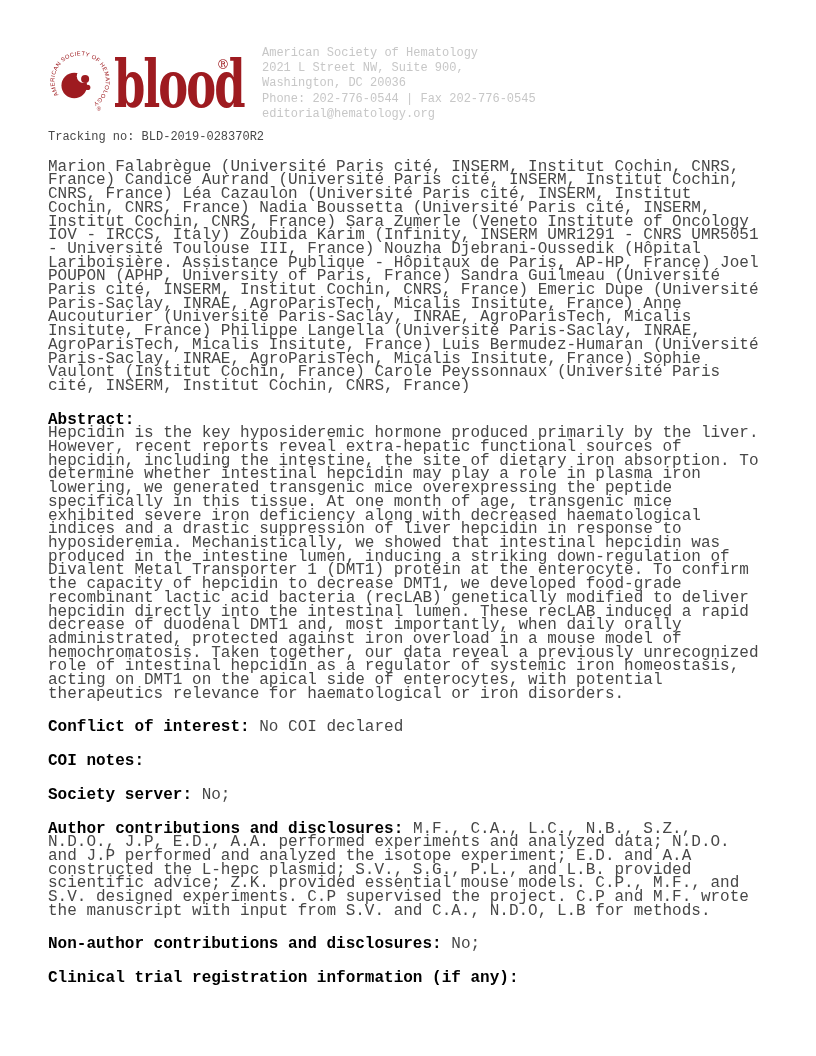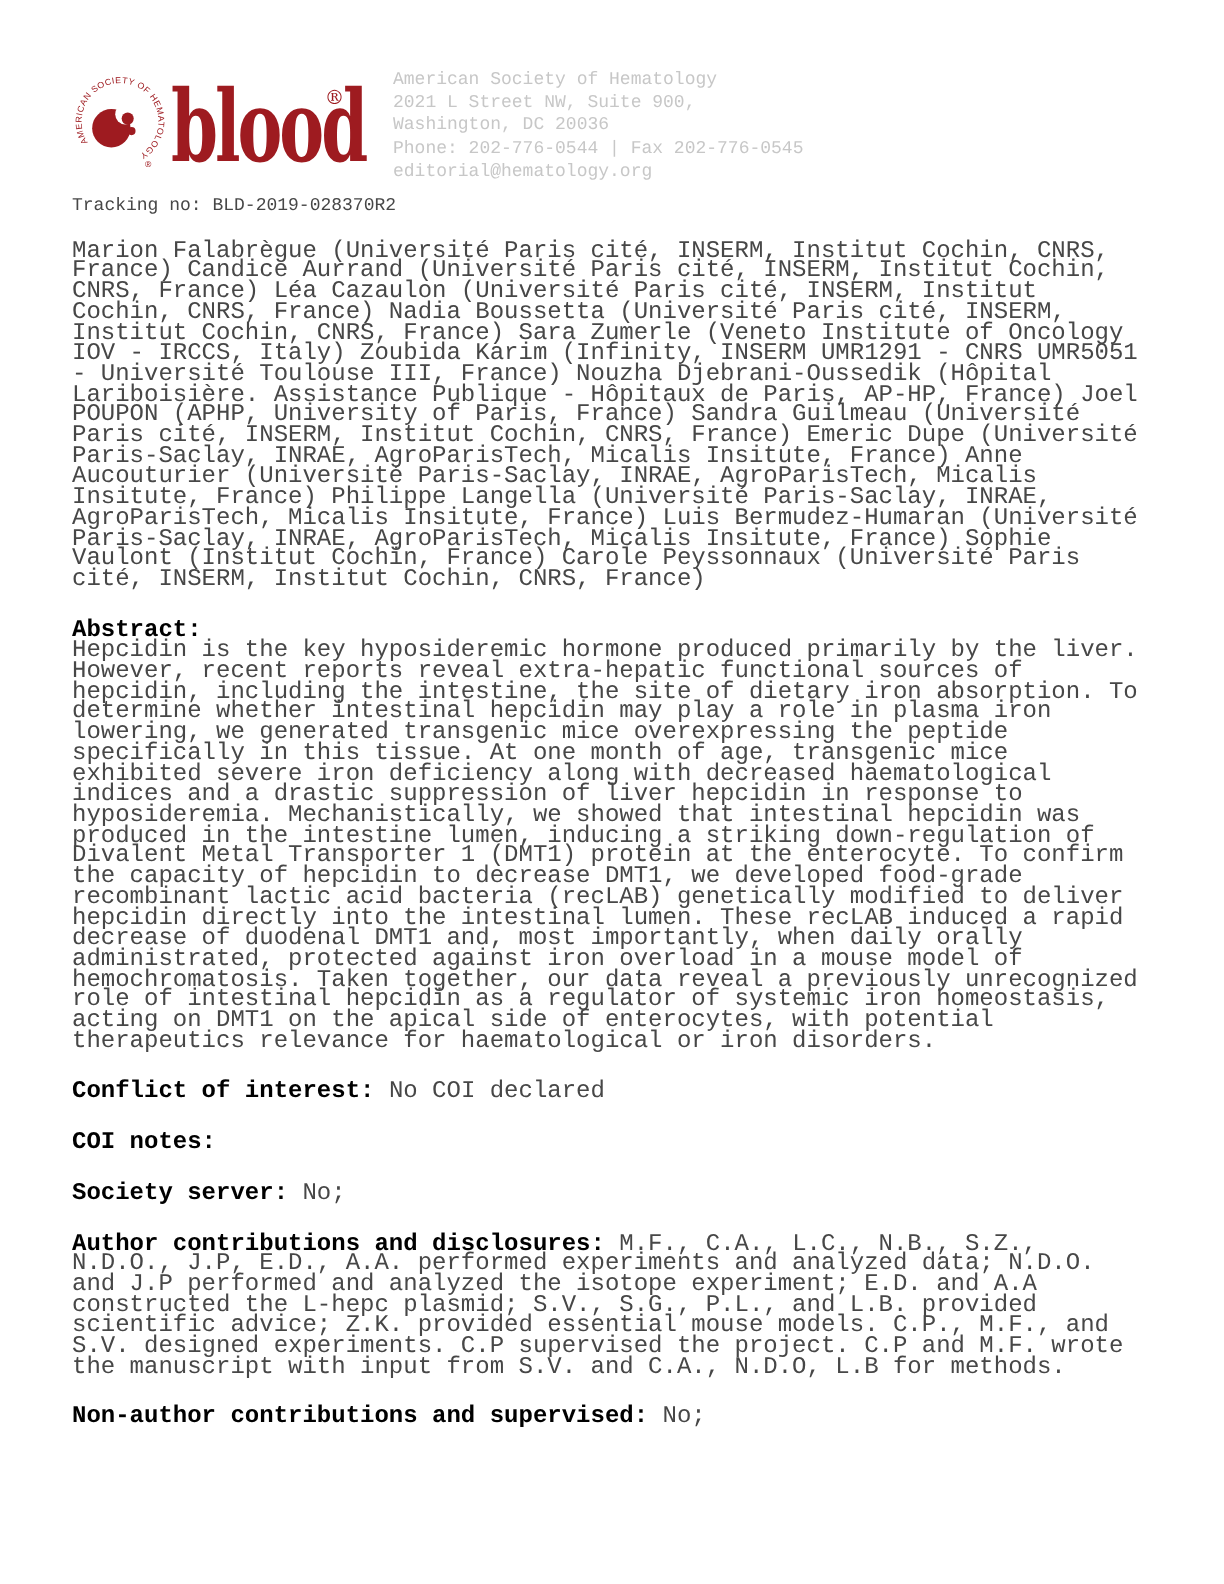--- a/index.html
+++ b/index.html
@@ -114,19 +114,23 @@
     <span class="label">Society server:</span>
     <span>No;</span>
   </p>
 
   <p class="section">
     <span class="label">Author contributions and disclosures:</span>
     <span>M.F., C.A., L.C., N.B., S.Z., N.D.O., J.P, E.D., A.A. performed experiments and analyzed data; N.D.O. and J.P performed and analyzed the isotope experiment; E.D. and A.A constructed the L-hepc plasmid; S.V., S.G., P.L., and L.B. provided scientific advice; Z.K. provided essential mouse models. C.P., M.F., and S.V. designed experiments. C.P supervised the project. C.P and M.F. wrote the manuscript with input from S.V. and C.A., N.D.O, L.B for methods.</span>
   </p>
 
   <p class="section">
-    <span class="label">Non-author contributions and supervised:</span>
+    <span class="label">Non-author contributions and disclosures:</span>
     <span>No;</span>
   </p>
 
 
+  <p class="section">
+    <span class="label">Clinical trial registration information (if any):</span>
+    <span></span>
+  </p>
 
 </div>
 
 </body></html>

